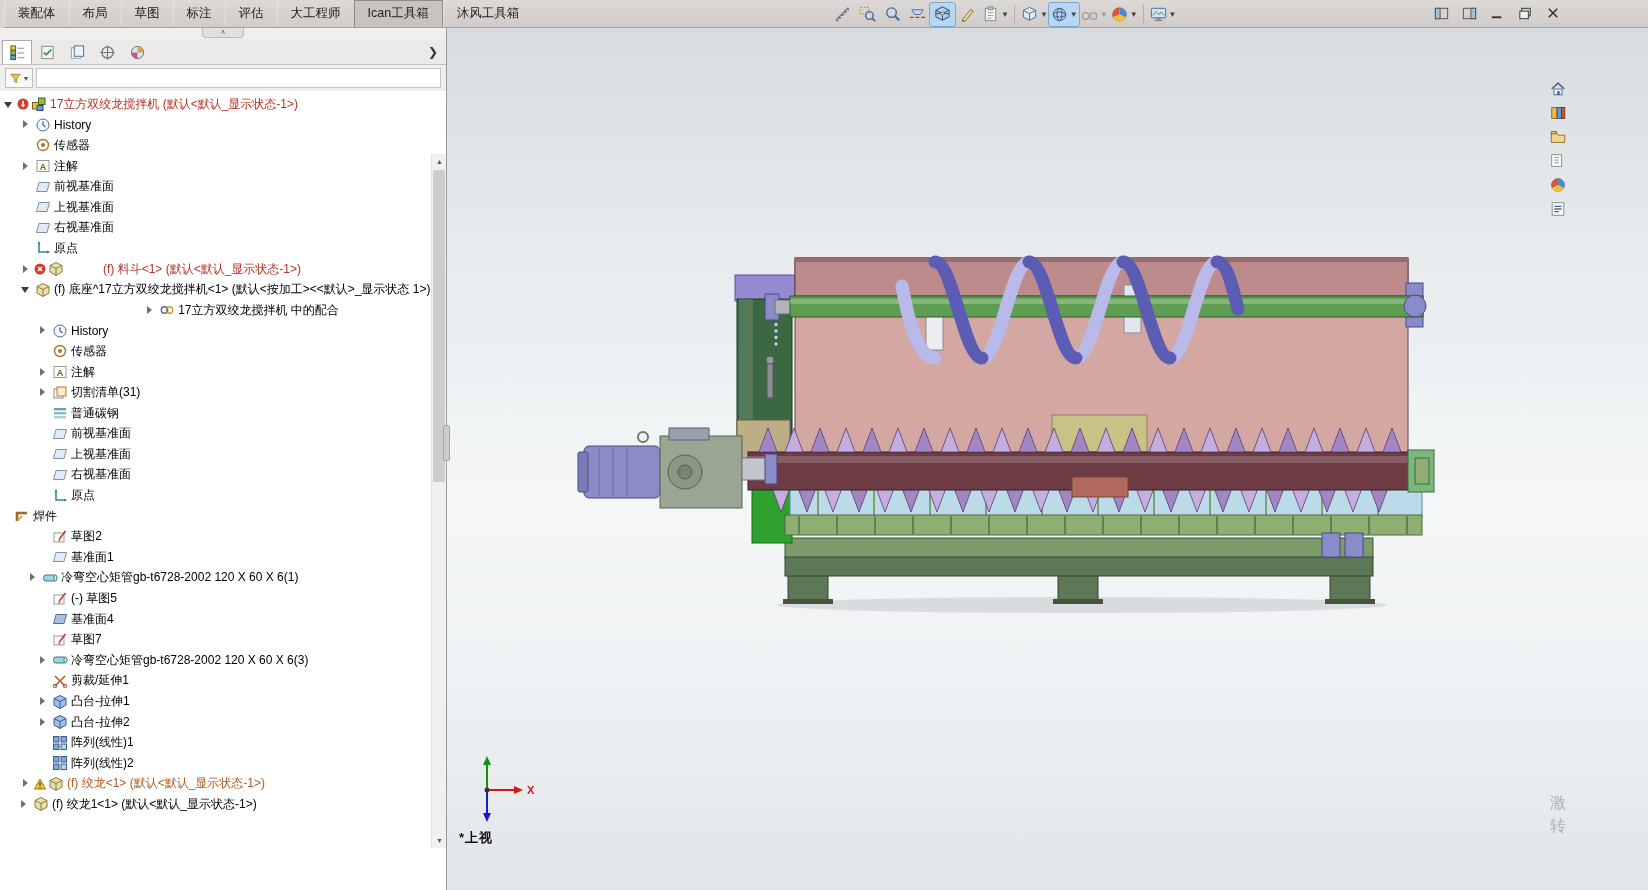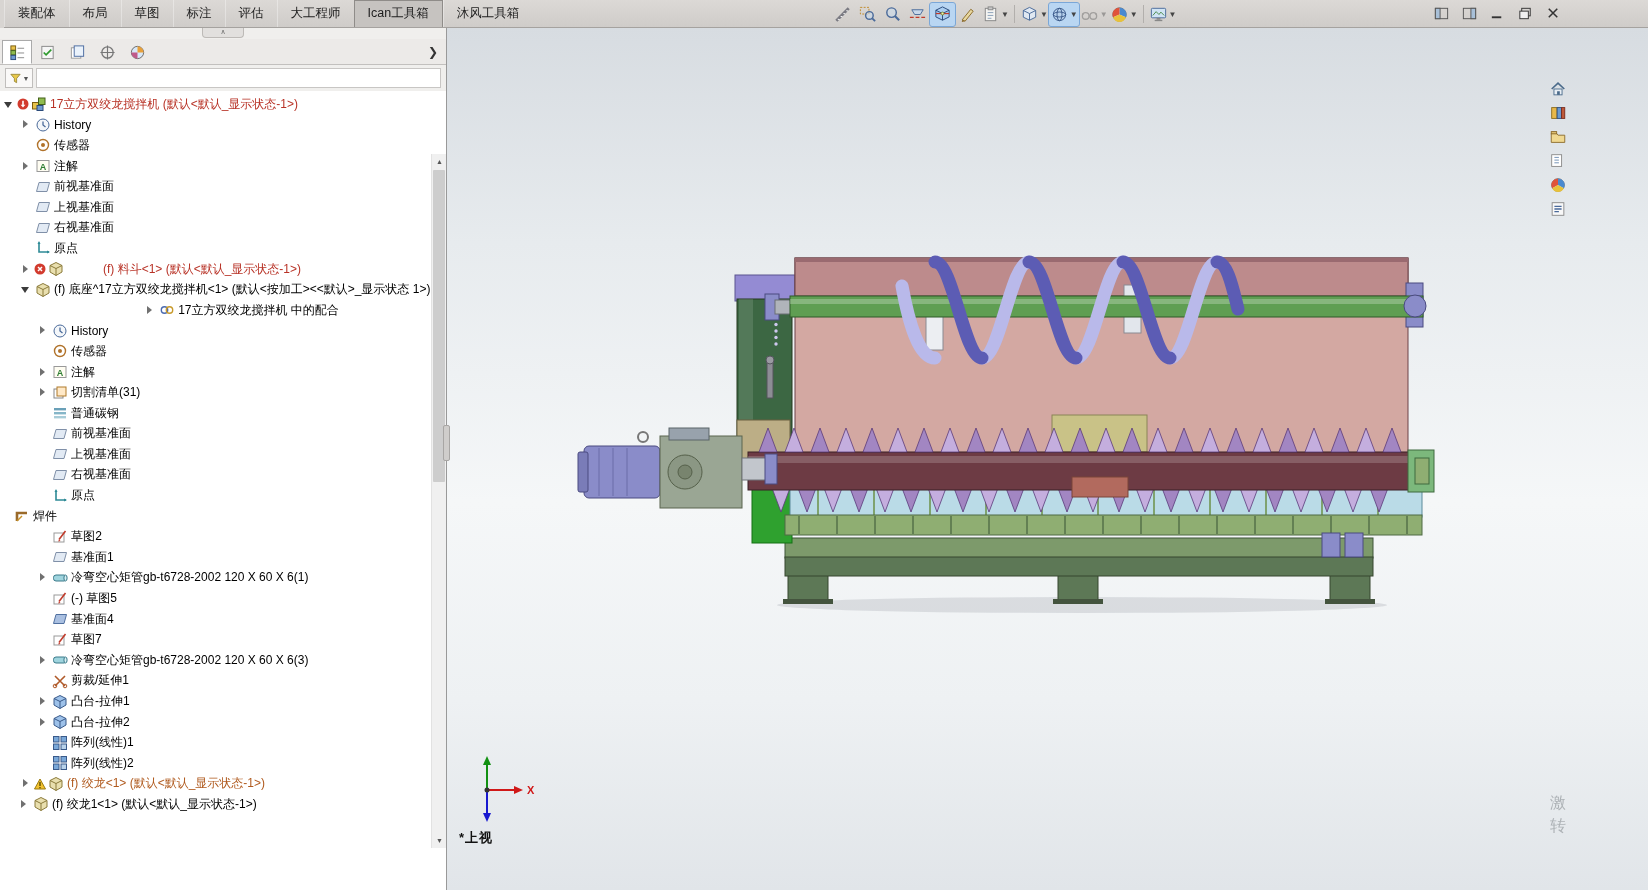--- a/index.html
+++ b/index.html
@@ -491,21 +491,21 @@
           </div>
           <div class="tree-row" style="padding-left: 38px;">
             <span class="twisty none"></span>
             <span class="ticon">
               <svg viewBox="0 0 16 16">
                 <polygon points="4,3.5 14.5,3.5 12,12.5 1.5,12.5" fill="rgba(140,170,210,0.25)" stroke="#8090a8"></polygon>
               </svg>
             </span>
             <span class="tlabel">基准面1</span>
           </div>
-          <div class="tree-row" style="padding-left: 38px;">
+          <div class="tree-row" style="padding-left: 28px;">
             <span class="twisty collapsed"></span>
             <span class="ticon">
               <svg viewBox="0 0 16 16">
                 <rect x="1.5" y="5" width="13" height="6" rx="2.5" fill="#9fd4de" stroke="#3a7a8a"></rect>
                 <ellipse cx="13.5" cy="8" rx="1.6" ry="3" fill="#d8f0f4" stroke="#3a7a8a"></ellipse>
               </svg>
             </span>
             <span class="tlabel">冷弯空心矩管gb-t6728-2002 120 X 60 X 6(1)</span>
           </div>
           <div class="tree-row" style="padding-left: 38px;">

